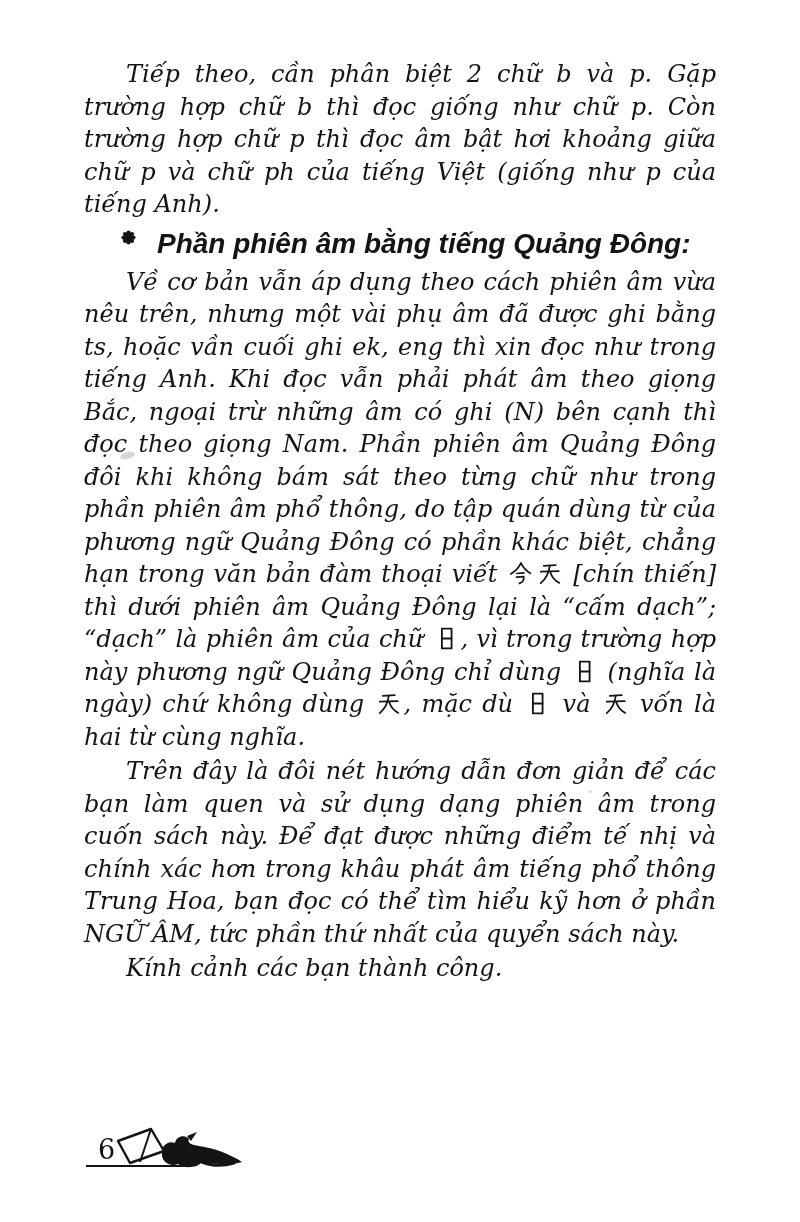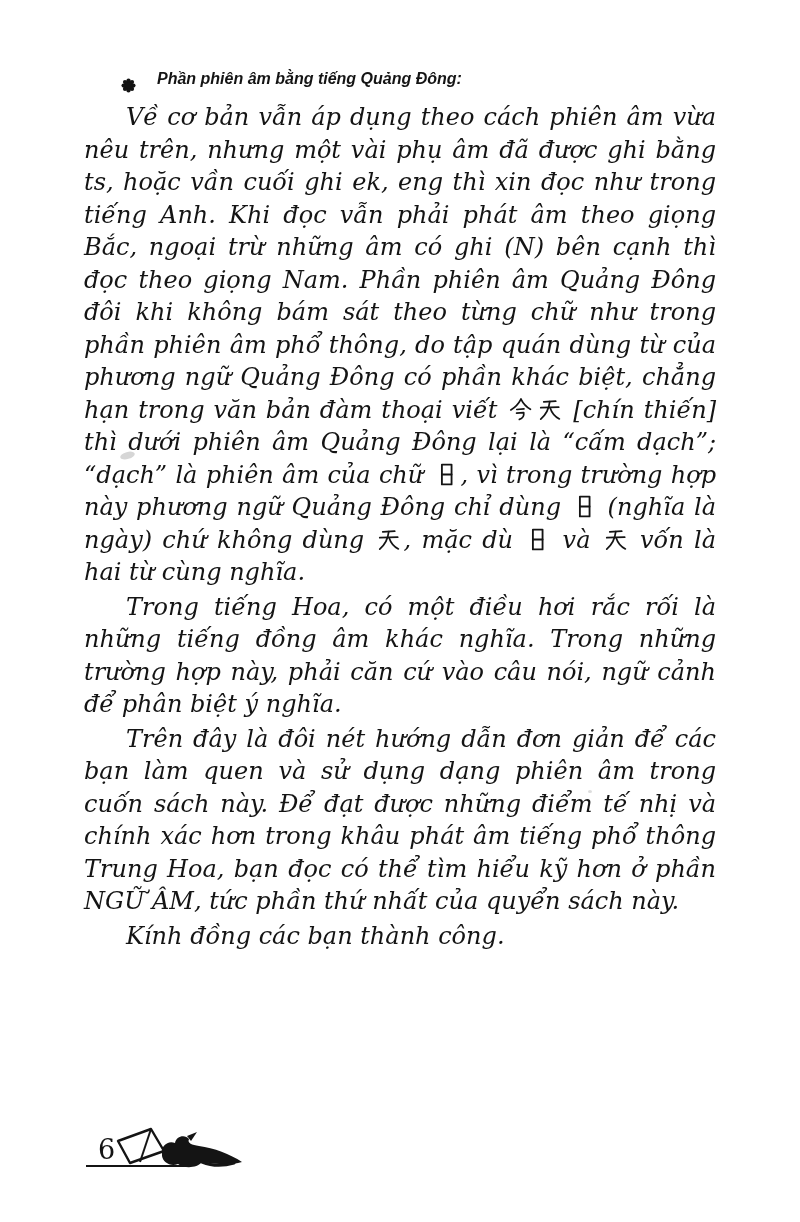--- a/index.html
+++ b/index.html
@@ -9,23 +9,23 @@
     background:var(--paper); color:var(--ink);
     font-family:"DejaVu Serif","Liberation Serif",serif;
     overflow:hidden; margin:0 auto;
   }
   .text-column{ position:absolute; left:84px; top:56px; width:632px; }
   p.para{
     margin:2px 0; font-style:italic; font-size:24px; line-height:32.5px;
     text-align:justify; text-indent:42px; color:var(--ink);
   }
   .heading{
-    display:flex; align-items:flex-end; margin:8px 0 7px 36px;
+    display:flex; align-items:flex-start; margin:8px 0 7px 36px;
     font-family:"Liberation Sans","DejaVu Sans",sans-serif;
-    font-weight:bold; font-style:italic; font-size:16px; line-height:30px;
+    font-weight:bold; font-style:italic; font-size:28px; line-height:30px;
     color:var(--ink);
   }
   .bullet{ width:17px; height:17px; flex:0 0 auto; margin-right:20px; }
   .bullet svg{ display:block; width:100%; height:100%; }
   .hanzi{
     display:inline-block; width:25px; height:23px; vertical-align:-3px;
     margin:0 2px; font-style:normal;
   }
   .hanzi svg{ display:block; width:100%; height:100%; }
   .footer{ position:absolute; left:84px; top:1122px; width:180px; height:52px; }
@@ -41,20 +41,21 @@
   .speck{
     position:absolute; left:588px; top:790px; width:4px; height:3px;
     background:rgba(60,60,60,.18); border-radius:50%;
   }
 </style>
 </head>
 <body>
 
 <div class="page">
   <div class="text-column">
+      <p class="para">Tiếp theo, cần phân biệt 2 chữ b và p. Gặp trường hợp chữ b thì đọc giống như chữ p. Còn trường hợp chữ p thì đọc âm bật hơi khoảng giữa chữ p và chữ ph của tiếng Việt (giống như p của tiếng Anh).</p>
       <div class="heading">
         <span class="bullet">
           <svg viewBox="0 0 20 20">
             <circle cx="10" cy="10" r="5.2" fill="#141414"></circle>
             <circle cx="15.80" cy="10.00" r="2.5" fill="#141414"></circle>
             <circle cx="14.10" cy="14.10" r="2.5" fill="#141414"></circle>
             <circle cx="10.00" cy="15.80" r="2.5" fill="#141414"></circle>
             <circle cx="5.90" cy="14.10" r="2.5" fill="#141414"></circle>
             <circle cx="4.20" cy="10.00" r="2.5" fill="#141414"></circle>
             <circle cx="5.90" cy="5.90" r="2.5" fill="#141414"></circle>
@@ -87,23 +88,22 @@
             <path d="M53,43 C60,65 76,82 93,91" fill="none" stroke="#141414" stroke-width="7.5" stroke-linecap="round" stroke-linejoin="round"></path>
           </svg></span>, mặc dù <span class="hanzi" aria-label="日"><svg viewBox="0 0 100 100">
             <path d="M30,7 L72,7 L72,93 L30,93 Z" fill="none" stroke="#141414" stroke-width="8" stroke-linecap="round" stroke-linejoin="round"></path>
             <path d="M30,50 L72,50" fill="none" stroke="#141414" stroke-width="8" stroke-linecap="round" stroke-linejoin="round"></path>
           </svg></span> và <span class="hanzi" aria-label="天"><svg viewBox="0 0 100 100">
             <path d="M25,17 L77,14" fill="none" stroke="#141414" stroke-width="7.5" stroke-linecap="round" stroke-linejoin="round"></path>
             <path d="M12,42 L90,40" fill="none" stroke="#141414" stroke-width="7.5" stroke-linecap="round" stroke-linejoin="round"></path>
             <path d="M51,16 C48,46 34,73 12,92" fill="none" stroke="#141414" stroke-width="7.5" stroke-linecap="round" stroke-linejoin="round"></path>
             <path d="M53,43 C60,65 76,82 93,91" fill="none" stroke="#141414" stroke-width="7.5" stroke-linecap="round" stroke-linejoin="round"></path>
           </svg></span> vốn là hai từ cùng nghĩa.</p>
-      <p class="para">Trong tiếng Hoa, có một điều hơi rắc rối là những tiếng đồng âm khác nghĩa. Trong những trường hợp này, phải căn cứ vào câu nói, ngữ cảnh để phân biệt ý nghĩa.</p>
       <p class="para">Trên đây là đôi nét hướng dẫn đơn giản để các bạn làm quen và sử dụng dạng phiên âm trong cuốn sách này. Để đạt được những điểm tế nhị và chính xác hơn trong khâu phát âm tiếng phổ thông Trung Hoa, bạn đọc có thể tìm hiểu kỹ hơn ở phần NGỮ ÂM, tức phần thứ nhất của quyển sách này.</p>
-      <p class="para">Kính đồng các bạn thành công.</p>
+      <p class="para">Kính cảnh các bạn thành công.</p>
     </div>
 
   <div class="smudge"></div>
   <div class="speck"></div>
 
   <div class="footer">
     <span class="page-number">6</span>
     <svg viewBox="0 0 180 52">
       <path d="M2,44 H104" stroke="#141414" stroke-width="2.2" fill="none"></path>
       <path d="M34,19 L67,7 L80,29 L46,41 Z" stroke="#141414" stroke-width="2.4" fill="none" stroke-linejoin="round"></path>

